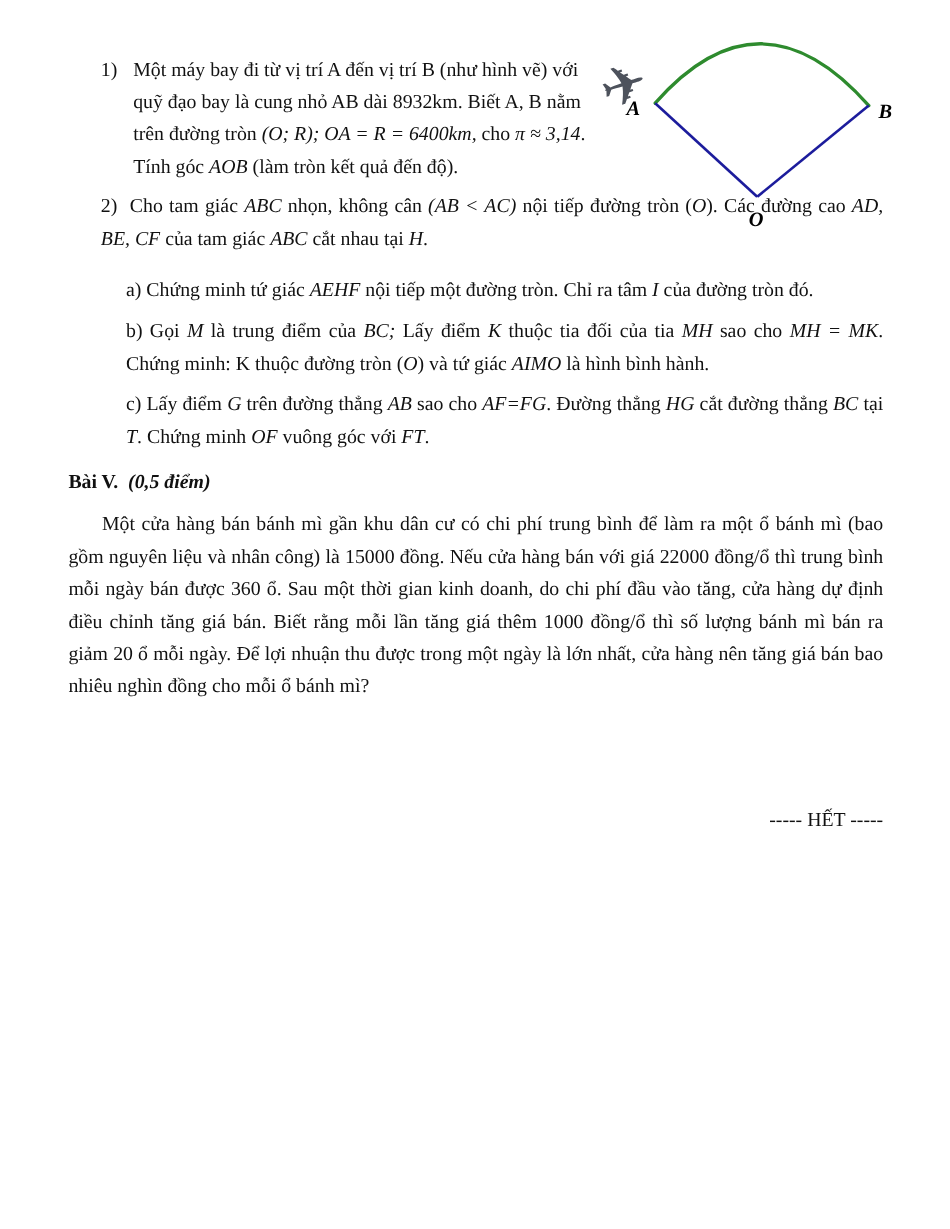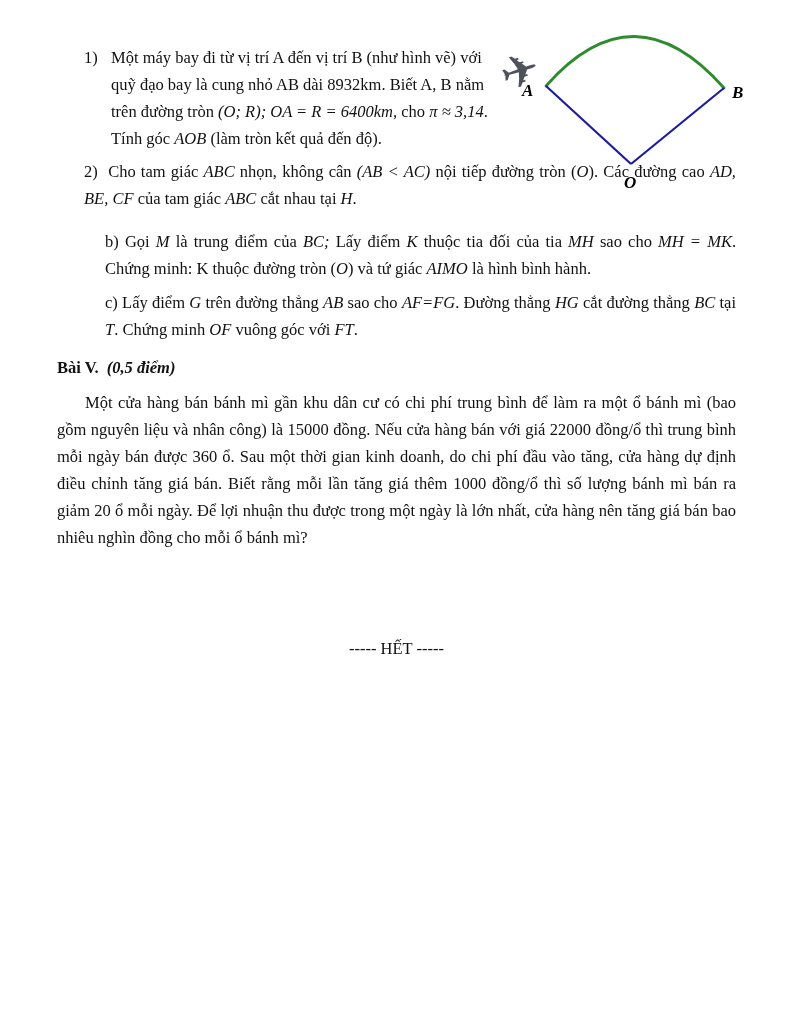--- a/index.html
+++ b/index.html
@@ -18,21 +18,21 @@
   }
   .heading { font-weight: bold; }
   .heading .pts { font-style: italic; margin-left: 4px; }
   .item1 { display: flex; margin: 10px 0 4px 27px; width: 404px; }
   .item1 .num { width: 27px; flex: none; }
   .item1 .txt { flex: 1; }
   .para2 { margin: 6px 0 16px 27px; text-align: justify; }
   .sub { margin: 7px 0 0 48px; text-align: justify; }
   .bai5-head { margin-top: 11px; }
   .bai5-para { margin-top: 8px; text-align: justify; text-indent: 28px; }
-  .het { margin-top: 84px; text-align: center; }
+  .het { margin-top: 84px; text-align: right; }
   .figure {
     position: absolute;
     top: 24px;
     right: 42px;
     width: 252px;
     height: 172px;
   }
   .flabel {
     font-family: "Liberation Serif", serif;
     font-size: 17px;
@@ -59,20 +59,21 @@
   </div>
 
 
   <div class="item1">
     <div class="num">1)</div>
     <div class="txt"><span>Một máy bay đi từ vị trí A đến vị trí B (như hình vẽ) với quỹ đạo bay là cung nhỏ AB dài 8932km. Biết A, B nằm trên đường tròn </span><span style="font-style: italic;">(O; R); OA = R = 6400km,</span><span> cho </span><span style="font-style: italic;">π ≈ 3,14</span><span>. Tính góc </span><span style="font-style: italic;">AOB</span><span> (làm tròn kết quả đến độ).</span></div>
   </div>
 
   <div class="para2"><span>2)&nbsp; </span><span>Cho tam giác </span><span style="font-style: italic;">ABC</span><span> nhọn, không cân </span><span style="font-style: italic;">(AB &lt; AC)</span><span> nội tiếp đường tròn (</span><span style="font-style: italic;">O</span><span>). Các đường cao </span><span style="font-style: italic;">AD, BE, CF</span><span> của tam giác </span><span style="font-style: italic;">ABC</span><span> cắt nhau tại </span><span style="font-style: italic;">H</span><span>.</span></div>
 
+  <div class="sub"><span>a) Chứng minh tứ giác </span><span style="font-style: italic;">AEHF</span><span> nội tiếp một đường tròn. Chỉ ra tâm </span><span style="font-style: italic;">I</span><span> của đường tròn đó.</span></div>
   <div class="sub"><span>b) Gọi </span><span style="font-style: italic;">M</span><span> là trung điểm của </span><span style="font-style: italic;">BC;</span><span> Lấy điểm </span><span style="font-style: italic;">K</span><span> thuộc tia đối của tia </span><span style="font-style: italic;">MH</span><span> sao cho </span><span style="font-style: italic;">MH = MK</span><span>. Chứng minh: K thuộc đường tròn (</span><span style="font-style: italic;">O</span><span>) và tứ giác </span><span style="font-style: italic;">AIMO</span><span> là hình bình hành.</span></div>
   <div class="sub"><span>c) Lấy điểm </span><span style="font-style: italic;">G</span><span> trên đường thẳng </span><span style="font-style: italic;">AB</span><span> sao cho </span><span style="font-style: italic;">AF=FG</span><span>. Đường thẳng </span><span style="font-style: italic;">HG</span><span> cắt đường thẳng </span><span style="font-style: italic;">BC</span><span> tại </span><span style="font-style: italic;">T</span><span>. Chứng minh </span><span style="font-style: italic;">OF</span><span> vuông góc với </span><span style="font-style: italic;">FT</span><span>.</span></div>
 
   <div class="heading bai5-head">
     <span>Bài V.</span>
     <span class="pts">(0,5 điểm)</span>
   </div>
 
   <div class="bai5-para">Một cửa hàng bán bánh mì gần khu dân cư có chi phí trung bình để làm ra một ổ bánh mì (bao gồm nguyên liệu và nhân công) là 15000 đồng. Nếu cửa hàng bán với giá 22000 đồng/ổ thì trung bình mỗi ngày bán được 360 ổ. Sau một thời gian kinh doanh, do chi phí đầu vào tăng, cửa hàng dự định điều chỉnh tăng giá bán. Biết rằng mỗi lần tăng giá thêm 1000 đồng/ổ thì số lượng bánh mì bán ra giảm 20 ổ mỗi ngày. Để lợi nhuận thu được trong một ngày là lớn nhất, cửa hàng nên tăng giá bán bao nhiêu nghìn đồng cho mỗi ổ bánh mì?</div>
 

